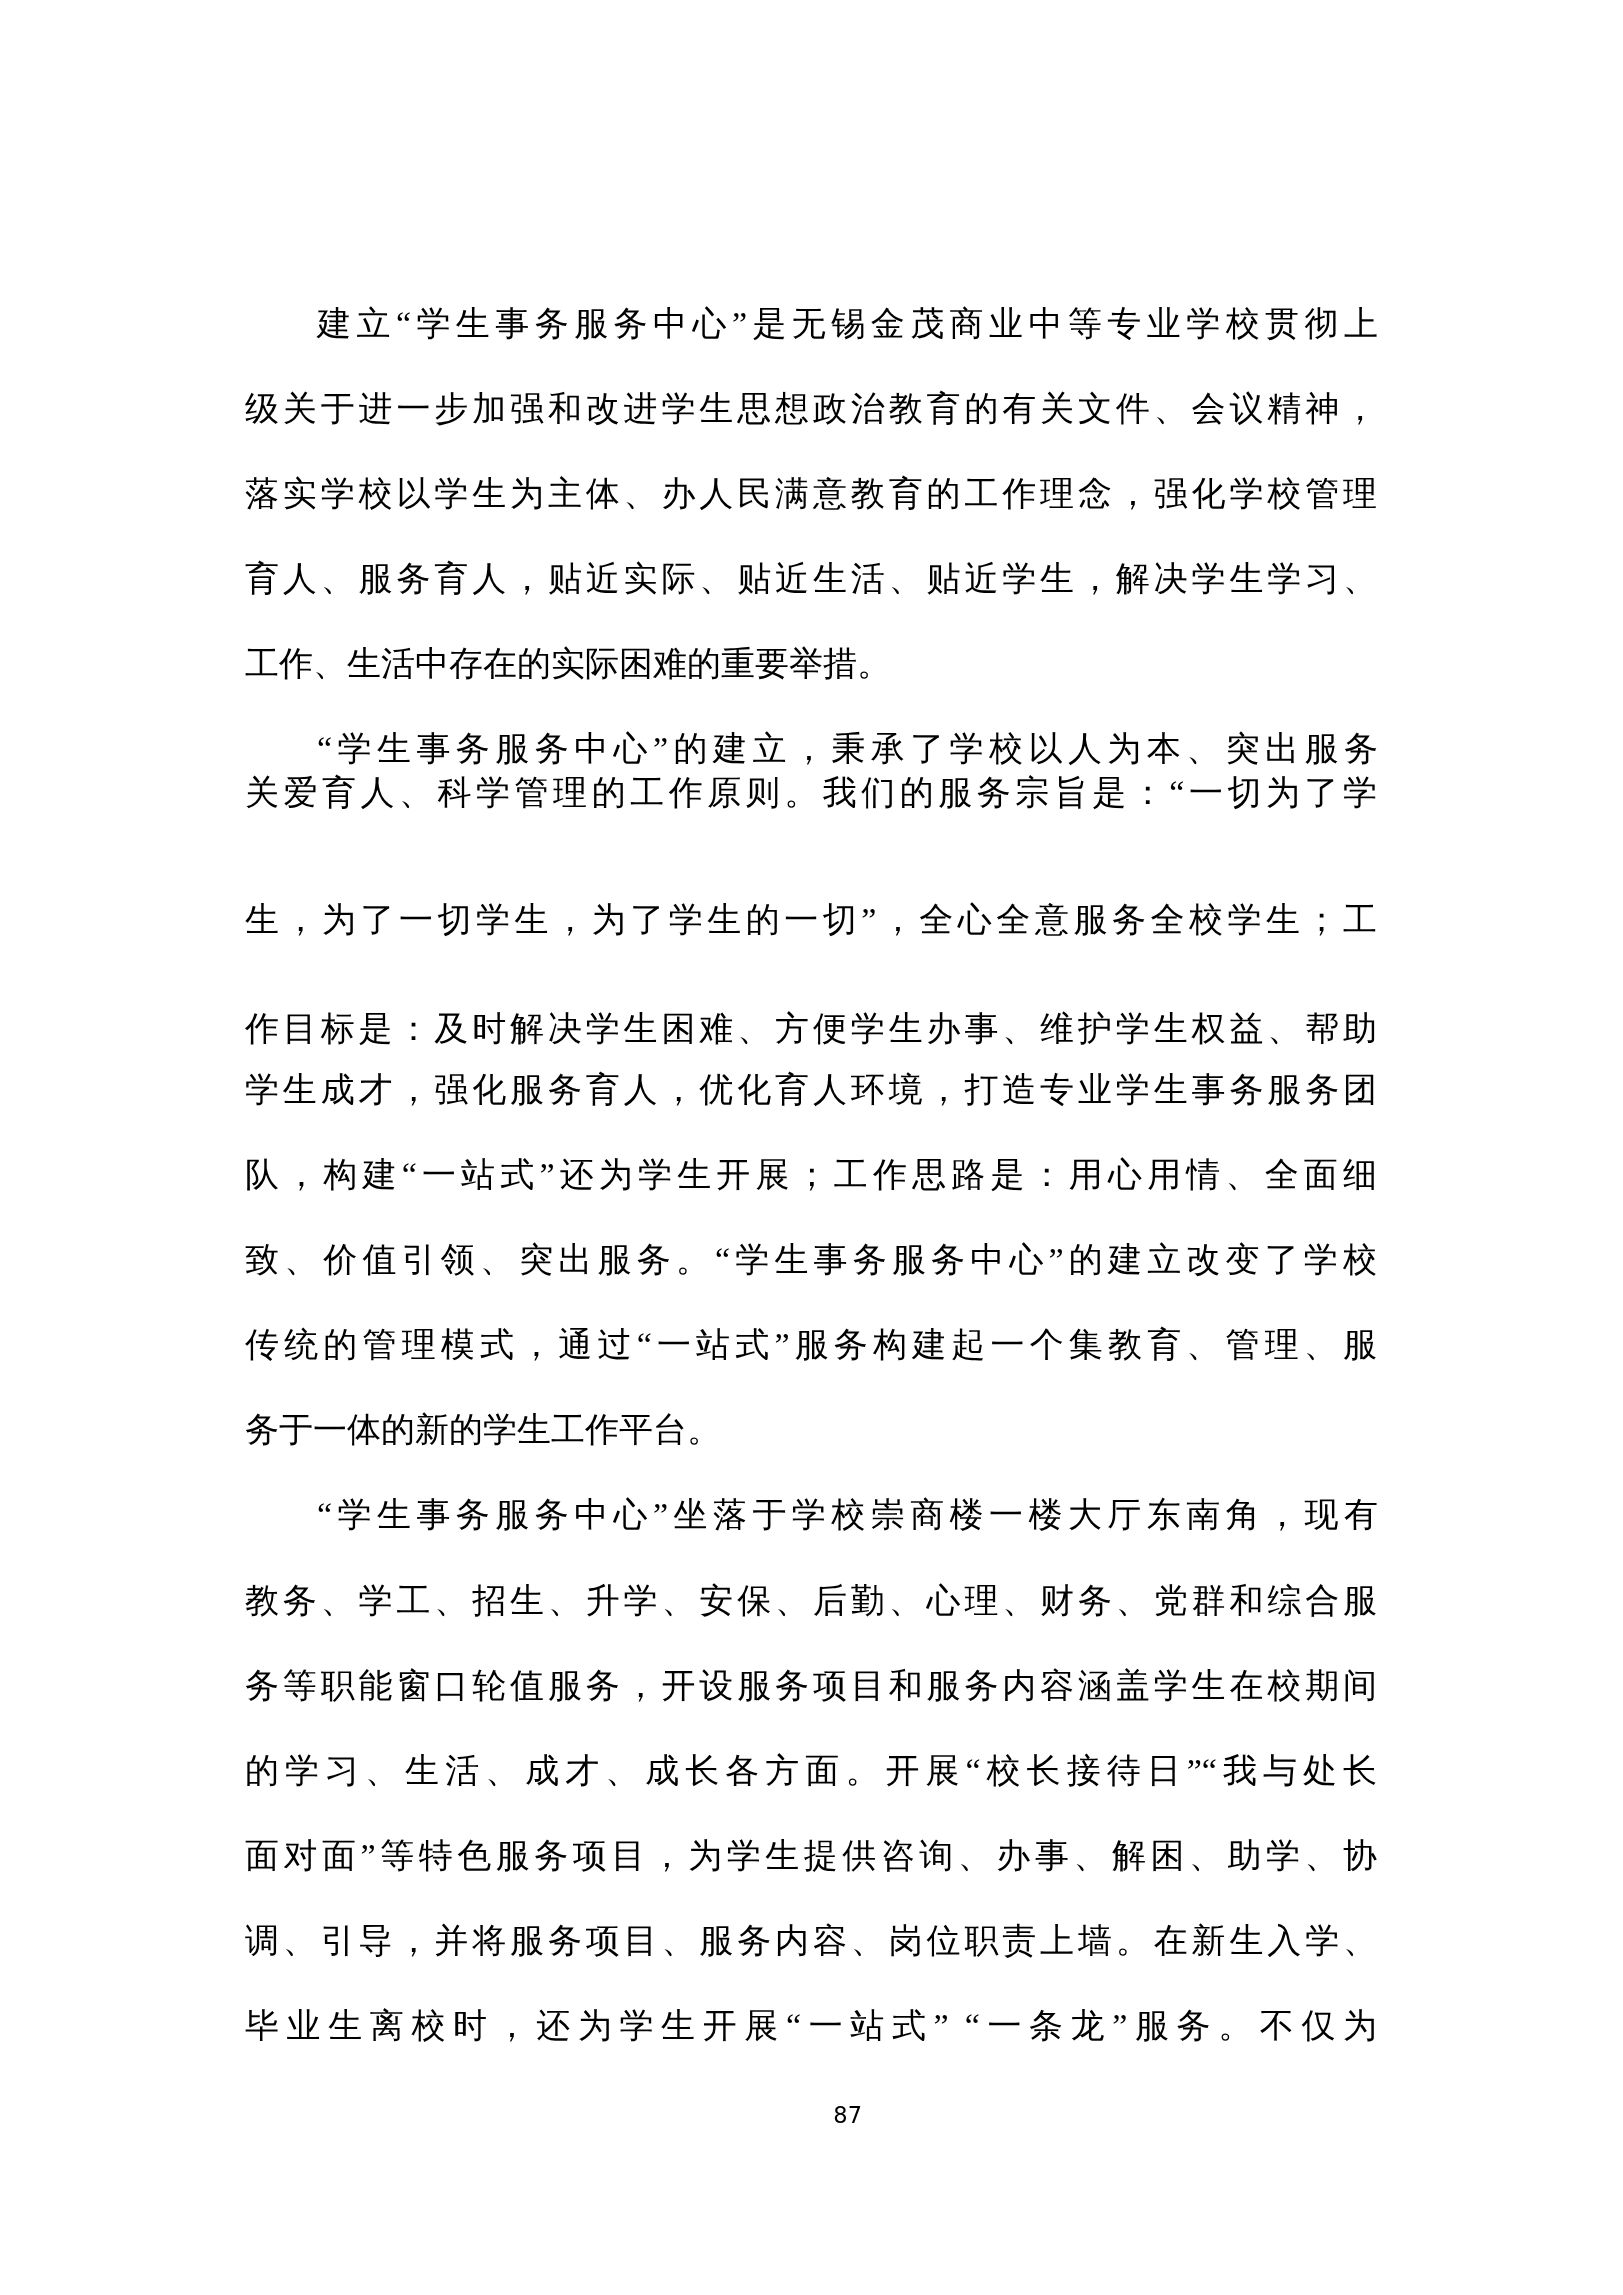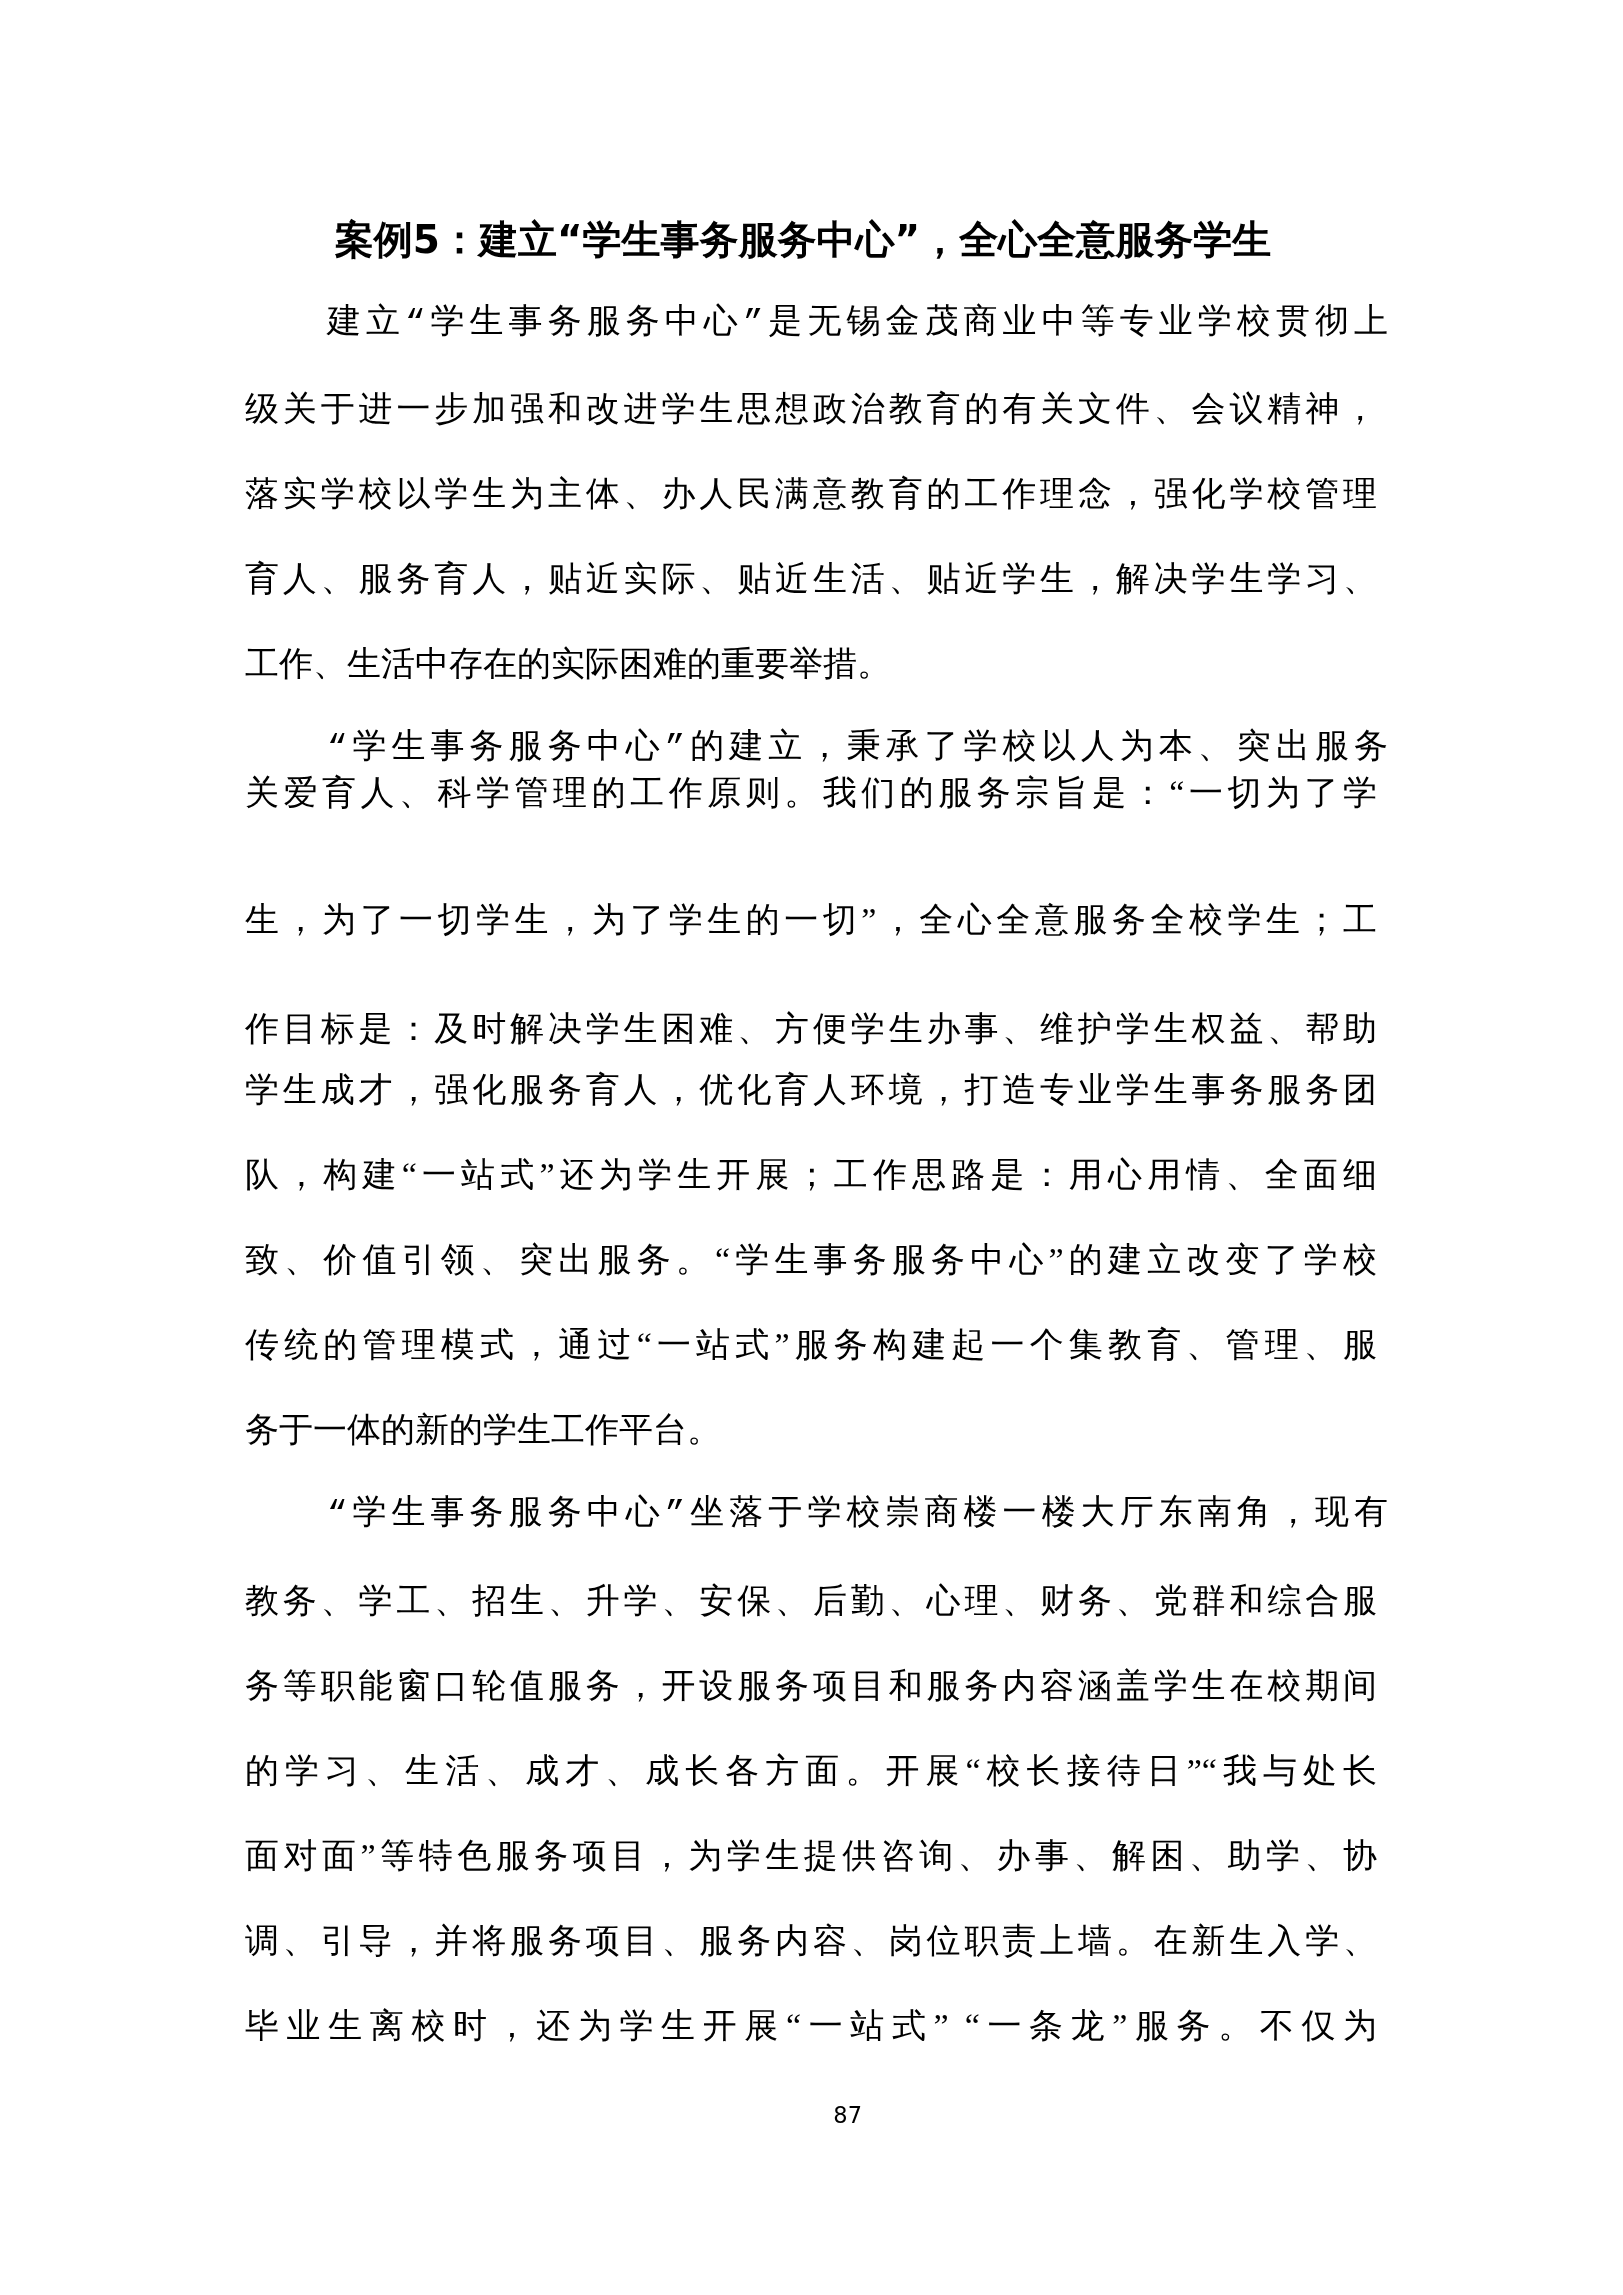--- a/index.html
+++ b/index.html
@@ -41,23 +41,22 @@
     width: 1132px;
     height: 85px;
     line-height: 85px;
     font-size: 34px;
     white-space: nowrap;
     text-align: justify;
     text-align-last: justify;
     overflow: visible;
   }
   .line.indent {
-    left: 327px;
+    left: 317px;
     width: 1061px;
-    font-family: Liberation Mono, monospace;
   }
   .line.last {
     text-align: center;
     text-align-last: left;
   }
   .page-number {
     position: absolute;
     left: 760px;
     width: 102px;
     top: 2100px;
@@ -66,21 +65,20 @@
     font-size: 22.5px;
     text-align: right;
     font-family: "DejaVu Sans", "Liberation Sans", sans-serif;
   }
 </style>
 </head>
 <body>
 
 <div class="page">
 
-  <div class="title">案例5：建立“学生事务服务中心”，全心全意服务学生</div>
 
   <div>
     <div class="line indent" style="top:281px">建立“学生事务服务中心”是无锡金茂商业中等专业学校贯彻上</div>
     <div class="line" style="top:366px">级关于进一步加强和改进学生思想政治教育的有关文件、会议精神，</div>
     <div class="line" style="top:451px">落实学校以学生为主体、办人民满意教育的工作理念，强化学校管理</div>
     <div class="line" style="top:536px">育人、服务育人，贴近实际、贴近生活、贴近学生，解决学生学习、</div>
     <div class="line last" style="top:621px">工作、生活中存在的实际困难的重要举措。</div>
   </div>
 
   <div>

